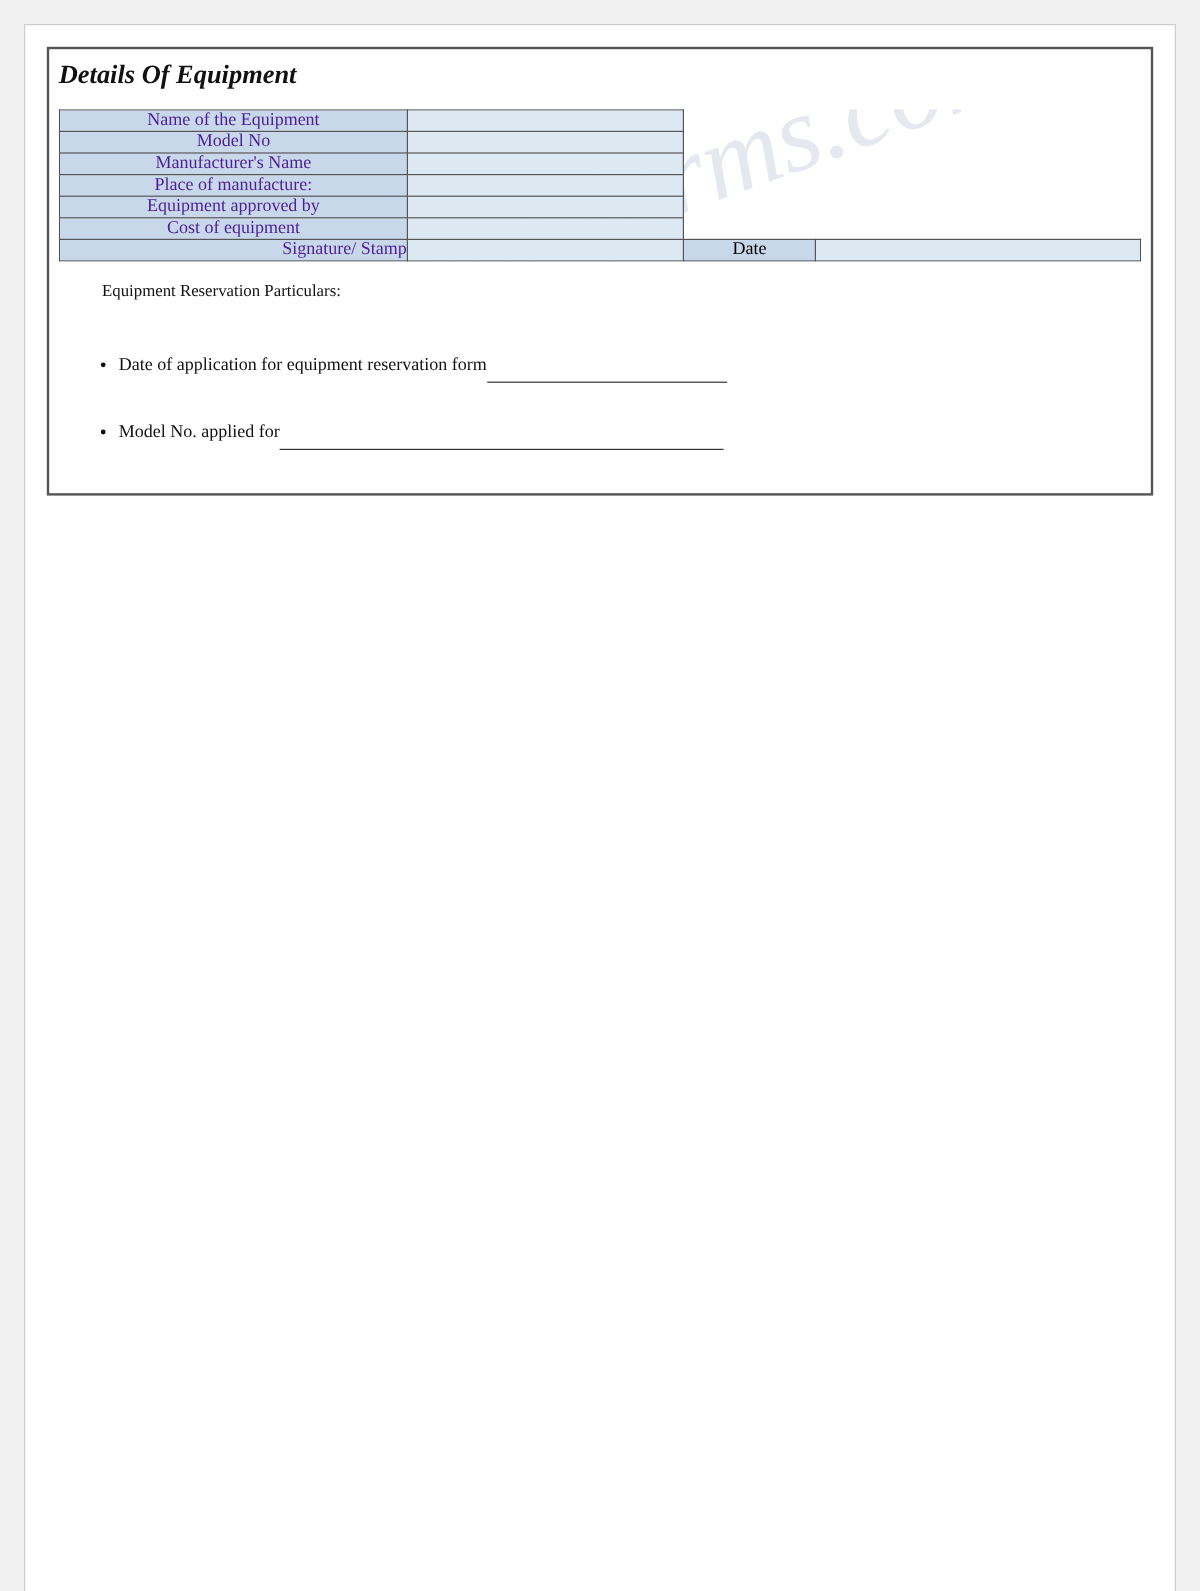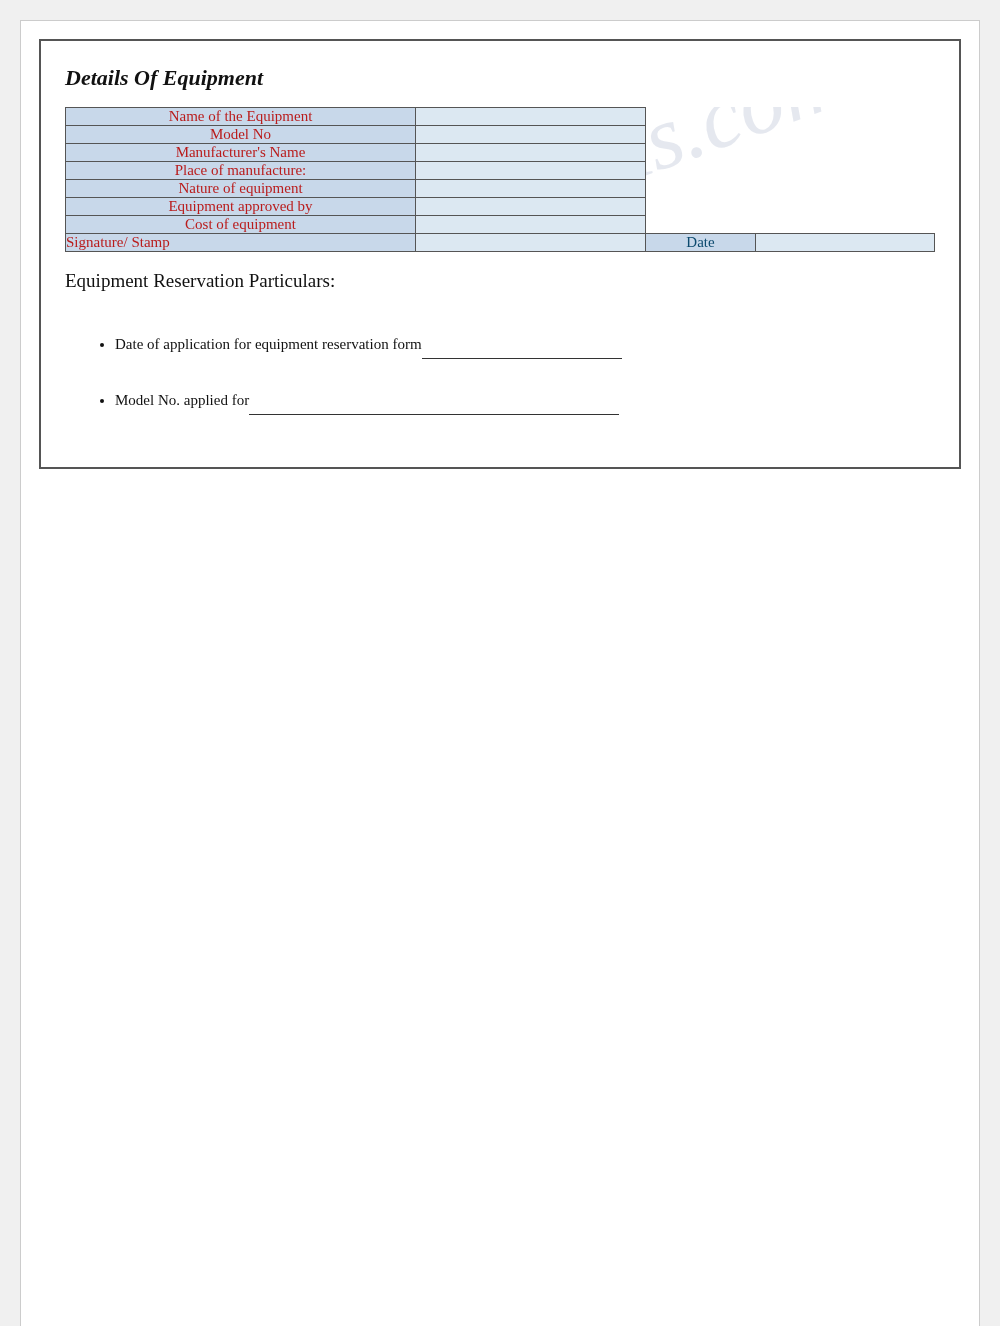--- a/index.html
+++ b/index.html
@@ -19,21 +19,21 @@
     .page {
       background: #ffffff;
       width: 960px;
       min-height: 1326px;
       padding: 18px;
       border: 1px solid #ccc;
     }
 
     .outer-border {
       border: 2px solid #555;
-      padding: 24px;
+      padding: 8px;
     }
 
     .form-title {
       font-size: 22px;
       font-style: italic;
       font-weight: bold;
       margin-bottom: 16px;
       color: #111;
     }
 
@@ -42,44 +42,44 @@
       border-collapse: collapse;
     }
 
     .equipment-table td {
       border: 1px solid #555;
       padding: 0;
     }
 
     .label-cell {
       background-color: #c8d8ea;
-      width: 350px;
+      width: 290px;
       padding: 18px 14px;
       font-size: 15px;
-      color: #b91c1c;
+      color: #4c1d95;
       vertical-align: middle;
       text-align: center;
     }
 
     .value-cell {
       background-color: #dce8f2;
       padding: 18px 10px;
       vertical-align: middle;
     }
 
     .signature-row .label-cell {
-      text-align: left;
+      text-align: right;
       width: 240px;
     }
 
     .sig-date-label {
       background-color: #c8d8ea;
       padding: 18px 14px;
       font-size: 15px;
-      color: #0c4a6e;
+      color: #000000;
       text-align: center;
       vertical-align: middle;
       width: 110px;
     }
 
     .sig-date-value {
       background-color: #dce8f2;
       padding: 18px 10px;
       vertical-align: middle;
     }
@@ -116,21 +116,22 @@
     }
 
     .reservation-section {
       margin-top: 18px;
       font-size: 15px;
       color: #111;
     }
 
     .reservation-title {
       margin-bottom: 14px;
-      font-size: 19px;
+      font-size: 14px;
+      margin-left: 36px;
     }
 
     .bullet-list {
       list-style: disc;
       padding-left: 50px;
       margin-top: 39px;
     }
 
     .bullet-list li {
       margin-bottom: 28px;
@@ -178,24 +179,20 @@
               <td class="label-cell">Manufacturer's Name</td>
               <td class="value-cell"></td>
             </tr>
 
 
             <tr>
               <td class="label-cell">Place of manufacture:</td>
               <td class="value-cell"></td>
             </tr>
 
-            <tr>
-              <td class="label-cell">Nature of equipment</td>
-              <td class="value-cell"></td>
-            </tr>
 
 
 
             <tr>
               <td class="label-cell">Equipment approved by</td>
               <td class="value-cell"></td>
             </tr>
 
             <tr>
               <td class="label-cell">Cost of equipment</td>

